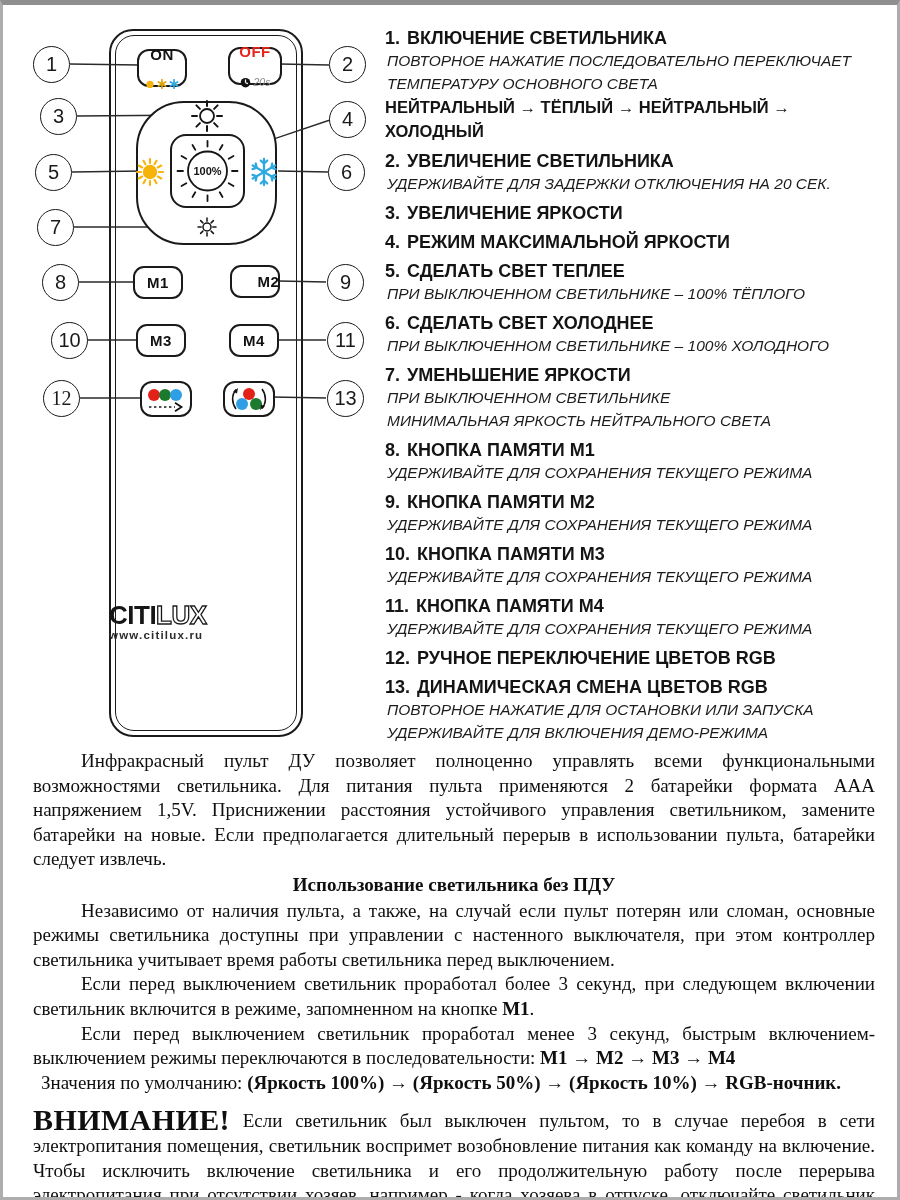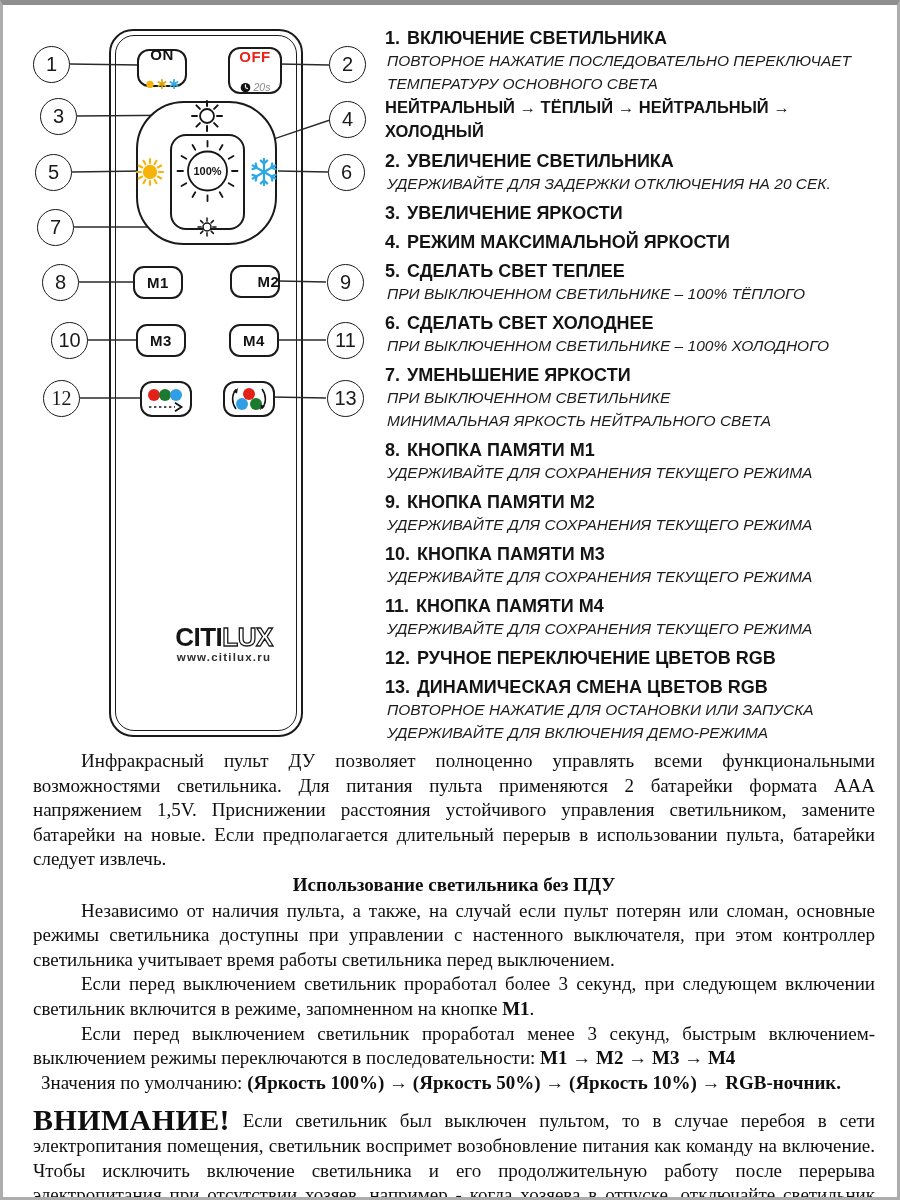--- a/index.html
+++ b/index.html
@@ -27,34 +27,34 @@
   .on-label { font-size:15px; font-weight:800; letter-spacing:.5px; line-height:15px; color:#121212; }
   .off-label { font-size:15px; font-weight:800; letter-spacing:.5px; line-height:15px; color:#e8241d; }
   .sub-row { display:flex; align-items:flex-end; gap:2px; height:13px; margin-top:17px; }
   .off-delay { font-style:italic; font-size:10.5px; color:#8a8a8a; margin-left:1px; }
   .pad {
     position:absolute; left:133px; top:96px; width:141px; height:144px; z-index:3;
     border:2px solid #1a1a1a; border-radius:48px; background:#fff;
   }
   .pad-icon { position:absolute; z-index:4; line-height:0; }
   .center-btn {
-    position:absolute; left:167px; top:129px; width:75px; height:96px; z-index:4;
+    position:absolute; left:167px; top:129px; width:75px; height:74px; z-index:4;
     background:#fff; border:2px solid #1a1a1a; border-radius:16px;
   }
   .m-btn {
     position:absolute; z-index:3; background:#fff; border:2px solid #1a1a1a; border-radius:11px;
     width:50px; height:33px; display:flex; align-items:center; justify-content:center;
     font-size:15px; font-weight:600; letter-spacing:.6px; color:#121212;text-align:center;
   }
   .callout {
     position:absolute; z-index:3; width:37px; height:37px; border:1.6px solid #1a1a1a;
     border-radius:50%; background:#fff; display:flex; align-items:center; justify-content:center;
     font-size:20px; color:#1a1a1a;
   }
-  .logo { position:absolute; left:106px; top:618px; width:230px; text-align:center; z-index:3; }
+  .logo { position:absolute; left:106px; top:596px; width:230px; z-index:3; }
   .logo-word { font-size:26px; font-weight:800; letter-spacing:-0.5px; line-height:28px; color:#161616; }
   .logo-lux { color:#fff; -webkit-text-stroke:1.3px #161616; }
   .logo-url { font-size:11.5px; letter-spacing:1.2px; color:#2c2c2c; font-weight:600; }
 
   
   .fn-col { position:absolute; left:382px; top:22px; width:504px; }
   .fn-t { font-size:18px; font-weight:700; line-height:22px; margin-top:7px; color:#141414; }
   .fn:first-child .fn-t { margin-top:0; }
   .fn-num { display:inline-block; margin-right:7px; }
   .fn-i { font-style:italic; font-size:15.5px; line-height:23px; color:#1c1c1c; padding-left:2px; }
@@ -117,21 +117,21 @@
         <svg width="10" height="10">
             <g stroke="#2fa8e1" stroke-width="1.7" stroke-linecap="round">
               <line x1="5" y1="0.8" x2="5" y2="9.2"></line>
               <line x1="1.4" y1="2.9" x2="8.6" y2="7.1"></line>
               <line x1="8.6" y1="2.9" x2="1.4" y2="7.1"></line>
             </g>
           </svg>
       </div>
     </div>
 
-    <div class="rc-btn" style="left:225px;top:42px;width:54px;height:47px;">
+    <div class="rc-btn" style="left:225px;top:42px;width:54px;height:38px;">
       <div class="off-label">OFF</div>
       <div class="sub-row">
         <svg width="11" height="11">
           <circle cx="5.5" cy="5.7" r="4.8" fill="#121212"></circle>
           <line x1="5.5" y1="5.7" x2="5.5" y2="2.4" stroke="#fff" stroke-width="1.2"></line>
           <line x1="5.5" y1="5.7" x2="7.9" y2="6.6" stroke="#fff" stroke-width="1.2"></line>
         </svg>
         <span class="off-delay">20s</span>
       </div>
     </div>

